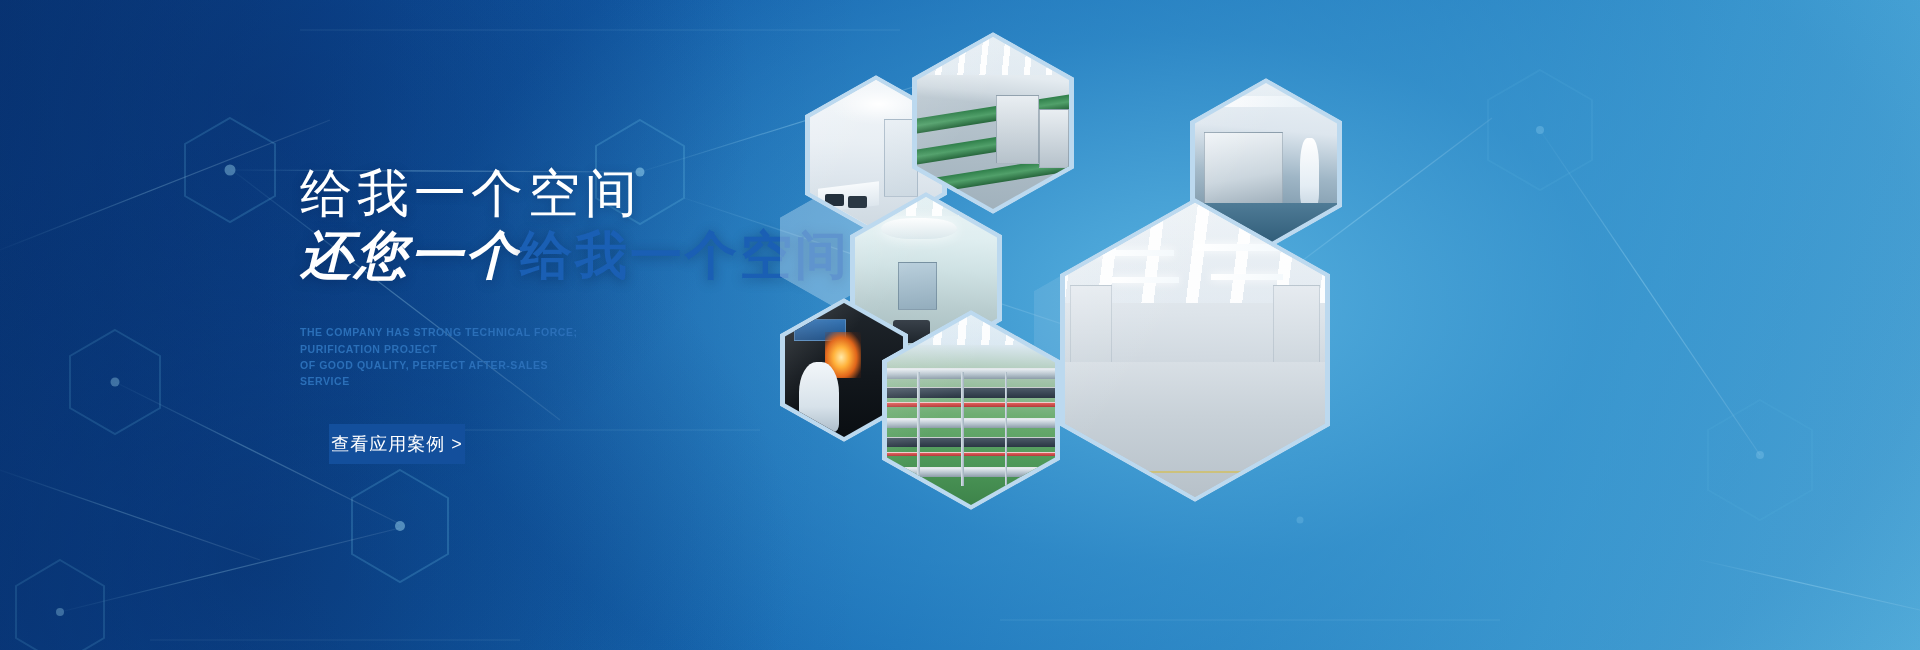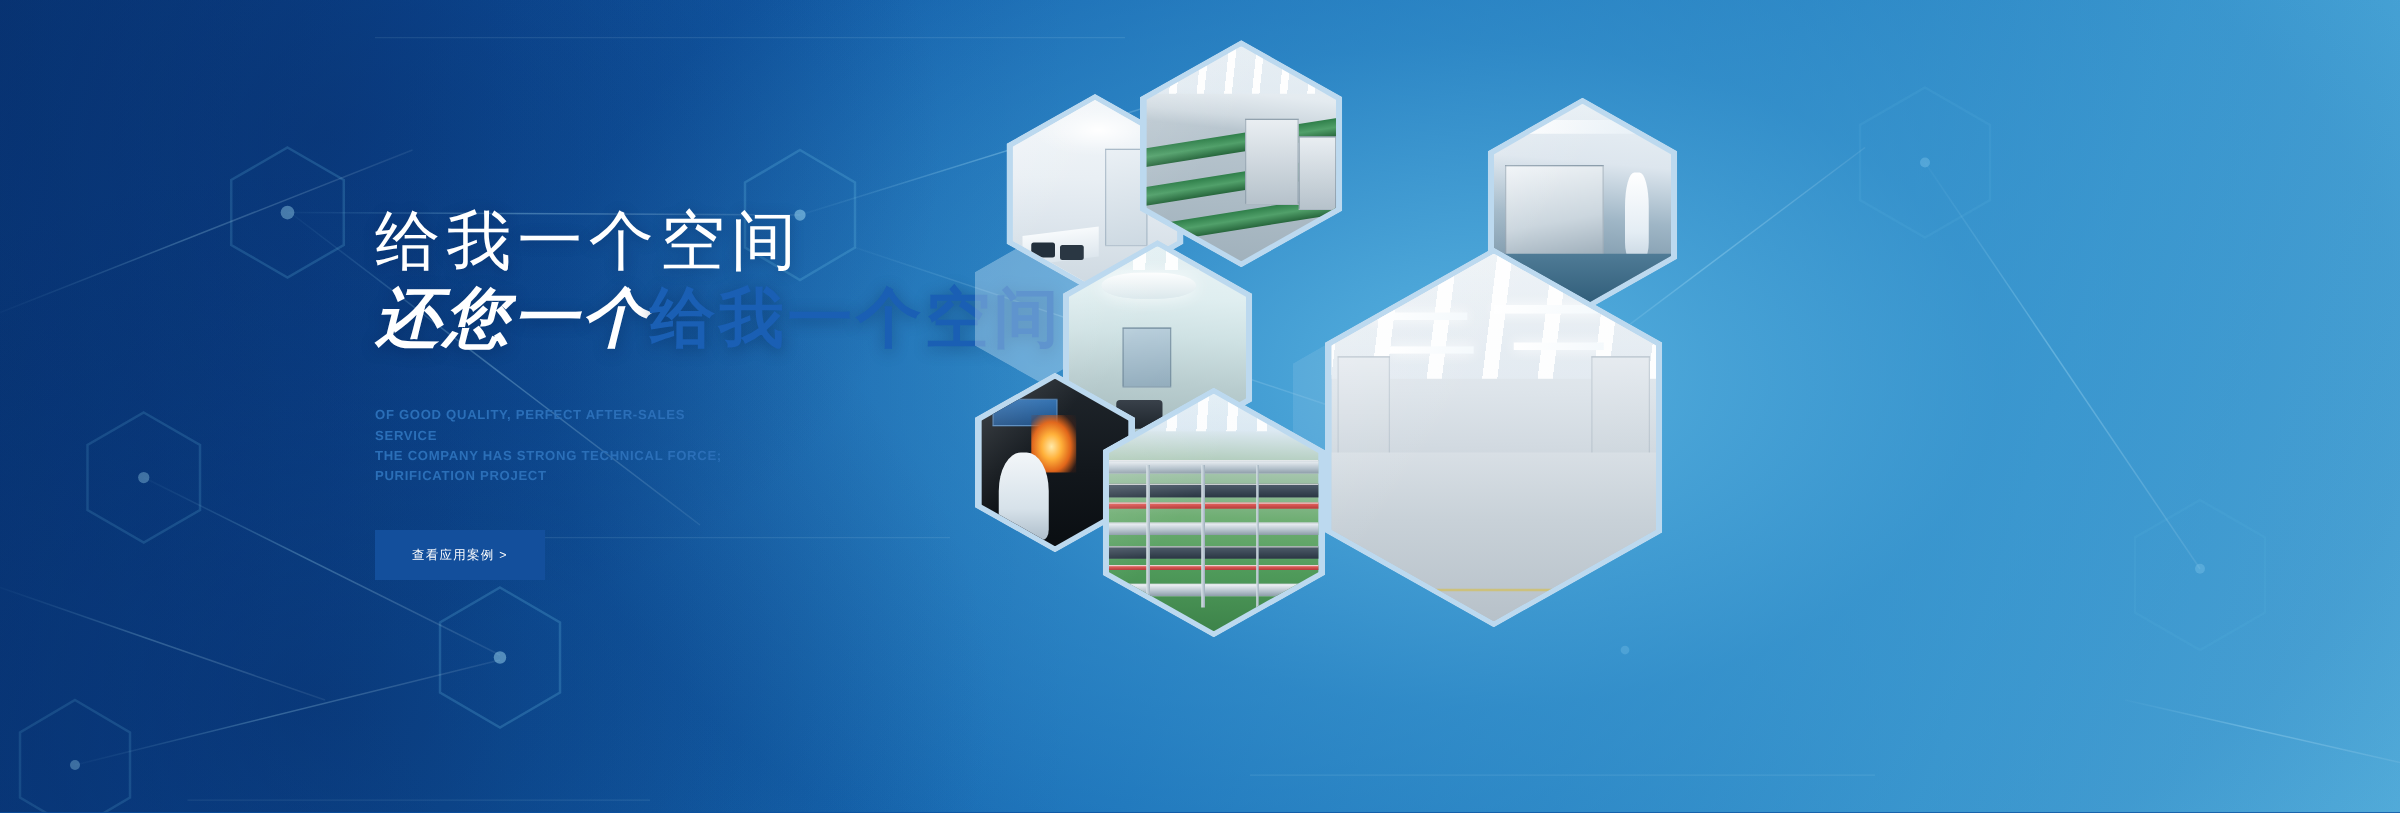--- a/index.html
+++ b/index.html
@@ -62,23 +62,24 @@
     font-size:10.5px; color:#2b6fb8; letter-spacing:0.55px;
     line-height:1.55; font-weight:bold;
     max-width:300px;
   }
 
   #cta {
     display:flex; align-items:center; justify-content:center;
     margin-top:34px;
     width:136px; height:40px;
     background:#134f9c;
-    color:#ffffff; font-size:10px; letter-spacing:1px;
+    color:#ffffff; font-size:18px; letter-spacing:1px;
     cursor:pointer; border:none;
     font-family:"Liberation Sans", sans-serif;
+    margin-left:29px;
   }
 
   
   #hexes { position:absolute; left:760px; top:0; width:1160px; height:650px; }
   .hex {
     position:absolute;
     clip-path:polygon(50% 0%, 100% 25%, 100% 75%, 50% 100%, 0% 75%, 0% 25%);
     overflow:hidden;
   }
   .hex .frame {
@@ -331,22 +332,22 @@
     <div class="headline-1">给我一个空间</div>
 
     <div class="headline-2">
       <span class="hl-white">还您一个</span><span class="hl-blue">给我一个空间</span>
     </div>
 
     <div id="sub-divider"></div>
 
 
     <div class="sub-en">
+      <div>THE COMPANY HAS STRONG TECHNICAL FORCE; PURIFICATION PROJECT</div>
       <div>OF GOOD QUALITY, PERFECT AFTER-SALES SERVICE</div>
-      <div>THE COMPANY HAS STRONG TECHNICAL FORCE; PURIFICATION PROJECT</div>
     </div>
 
     <button id="cta">查看应用案例 &gt;</button>
   </div>
 
   <div id="hexes">
 
     <div class="hex hex-blank" style="left:20px; top:188px; width:104px; height:118px;">
       <div class="frame"></div>
     </div>

